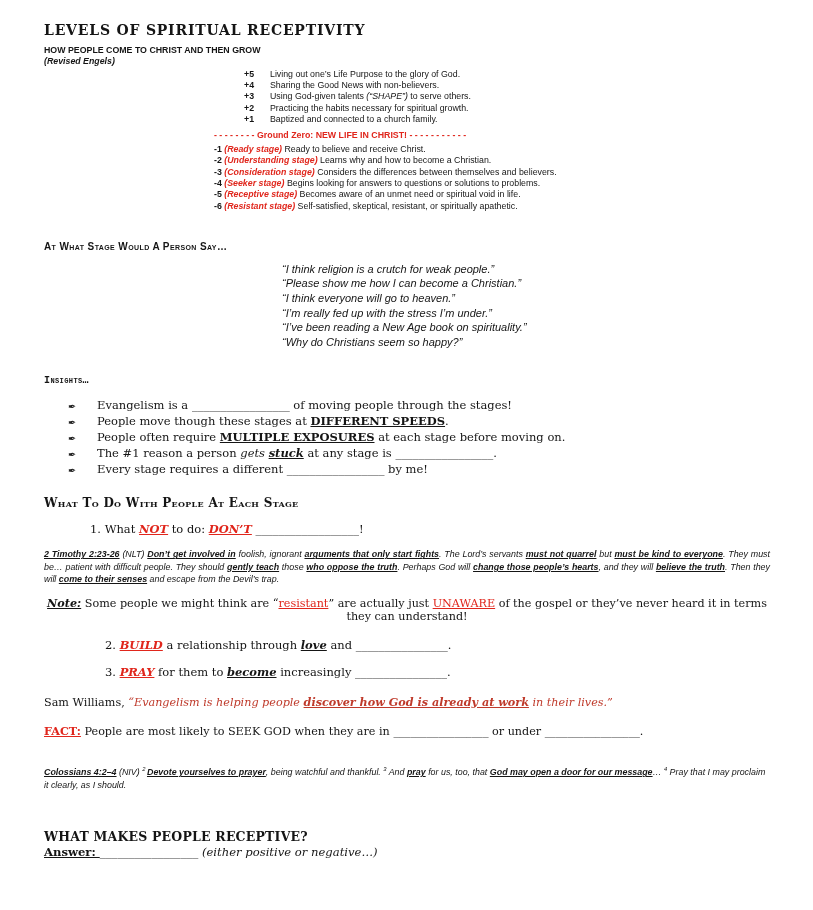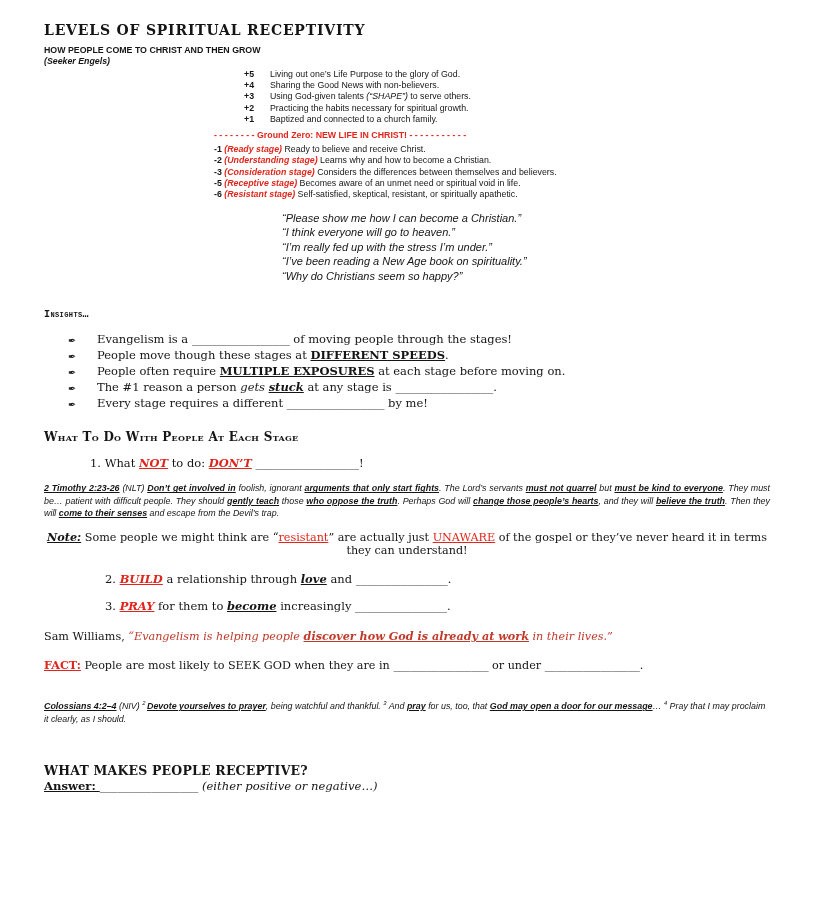--- a/index.html
+++ b/index.html
@@ -58,21 +58,21 @@
 </style>
 </head>
 <body>
 
 <div class="page">
 
   <div class="doc-title center">LEVELS OF SPIRITUAL RECEPTIVITY</div>
 
   <div class="doc-subtitle center">
     <div>HOW PEOPLE COME TO CHRIST AND THEN GROW</div>
-    <div class="rev">(Seeker Engels)</div>
+    <div class="rev">(Revised Engels)</div>
   </div>
 
   <div class="scale">
     <div class="scale-row">
       <span class="lvl">+5</span>
       <span class="txt"><span>Living out one’s Life Purpose to the glory of God.</span></span>
     </div>
     <div class="scale-row">
       <span class="lvl">+4</span>
       <span class="txt"><span>Sharing the Good News with non-believers.</span></span>
@@ -90,26 +90,29 @@
       <span class="txt"><span>Baptized and connected to a church family.</span></span>
     </div>
   </div>
 
   <div class="ground-zero">- - - - - - - -  Ground Zero: NEW LIFE IN CHRIST!  - - - - - - - - - - -</div>
 
   <div class="neg">
     <div class="neg-row"><span class="nlvl">-1</span> <span class="stage">(Ready stage)</span><span> Ready to believe and receive Christ.</span></div>
     <div class="neg-row"><span class="nlvl">-2</span> <span class="stage">(Understanding stage)</span><span> Learns why and how to become a Christian.</span></div>
     <div class="neg-row"><span class="nlvl">-3</span> <span class="stage">(Consideration stage)</span><span> Considers the differences between themselves and believers.</span></div>
+    <div class="neg-row"><span class="nlvl">-4</span> <span class="stage">(Seeker stage)</span><span> Begins looking for answers to questions or solutions to problems.</span></div>
     <div class="neg-row"><span class="nlvl">-5</span> <span class="stage">(Receptive stage)</span><span> Becomes aware of an unmet need or spiritual void in life.</span></div>
     <div class="neg-row"><span class="nlvl">-6</span> <span class="stage">(Resistant stage)</span><span> Self-satisfied, skeptical, resistant, or spiritually apathetic.</span></div>
   </div>
 
+  <div class="h-sans-sc h1 center">At What Stage Would A Person Say…</div>
 
   <div class="quotes">
+    <div>“I think religion is a crutch for weak people.”</div>
     <div>“Please show me how I can become a Christian.”</div>
     <div>“I think everyone will go to heaven.”</div>
     <div>“I’m really fed up with the stress I’m under.”</div>
     <div>“I’ve been reading a New Age book on spirituality.”</div>
     <div>“Why do Christians seem so happy?”</div>
   </div>
 
   <div class="h-sans-sc h2 center">Insights…</div>
 
   <div class="insights">

